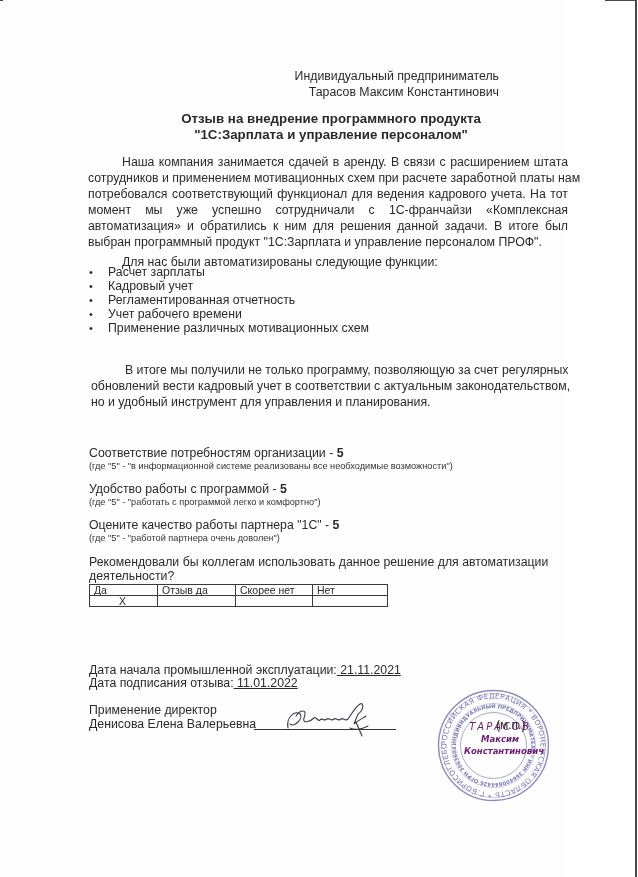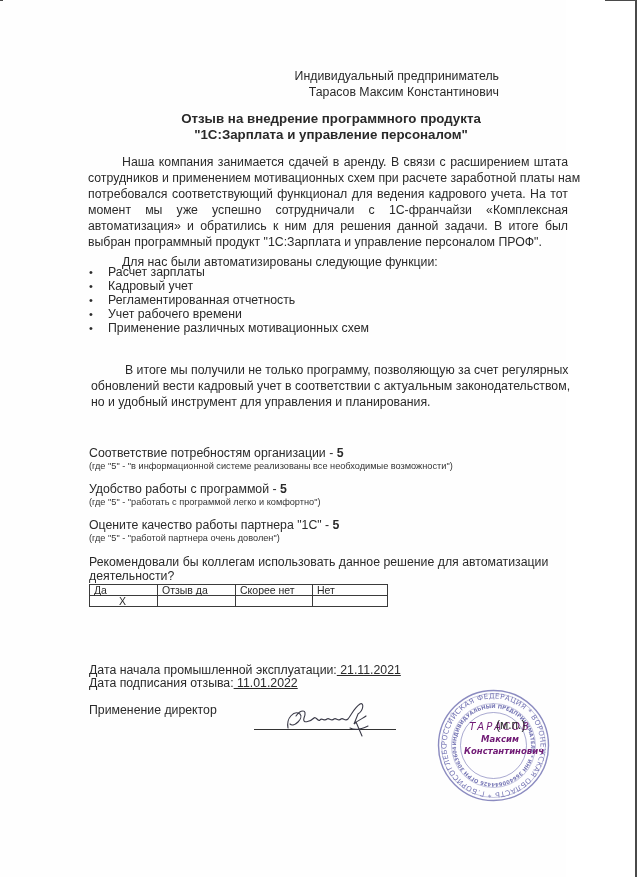--- a/index.html
+++ b/index.html
@@ -135,20 +135,21 @@
 
   <div class="date-line d1">
     <span>Дата начала промышленной эксплуатации:</span><span class="val"> 21.11.2021</span>
   </div>
   <div class="date-line d2">
     <span>Дата подписания отзыва:</span><span class="val"> 11.01.2022</span>
   </div>
 
   <div class="signer">
     <div>Применение директор</div>
+    <div>Денисова Елена Валерьевна</div>
   </div>
   <div class="sig-line"></div>
   <svg class="signature" viewBox="0 0 100 40">
     <path d="M8 28 C 6 18, 14 10, 20 14 C 24 18, 14 28, 10 24 M 16 16 C 20 10, 28 8, 24 18 C 22 24, 30 22, 34 18 C 36 16, 38 22, 40 20 C 42 17, 44 22, 47 19 C 49 17, 51 22, 54 19 C 56 17, 58 22, 61 19 C 63 17, 65 22, 68 19 C 72 14, 74 8, 80 4 C 84 2, 84 10, 78 14 L 74 24 C 78 20, 84 18, 86 16 M 76 22 L 82 36 M 70 28 C 74 30, 80 30, 88 26" fill="none" stroke="#3a3a48" stroke-width="1.1" stroke-linecap="round"></path>
   </svg>
 
   <svg class="stamp" viewBox="0 0 115 115">
     <circle cx="57.5" cy="57.5" r="55" fill="none" stroke="#7777b5" stroke-width="1.4" opacity="0.85"></circle>
     <circle cx="57.5" cy="57.5" r="52" fill="none" stroke="#7777b5" stroke-width="0.6" opacity="0.7"></circle>
     <circle cx="57.5" cy="57.5" r="42" fill="none" stroke="#7777b5" stroke-width="0.6" opacity="0.7"></circle>

